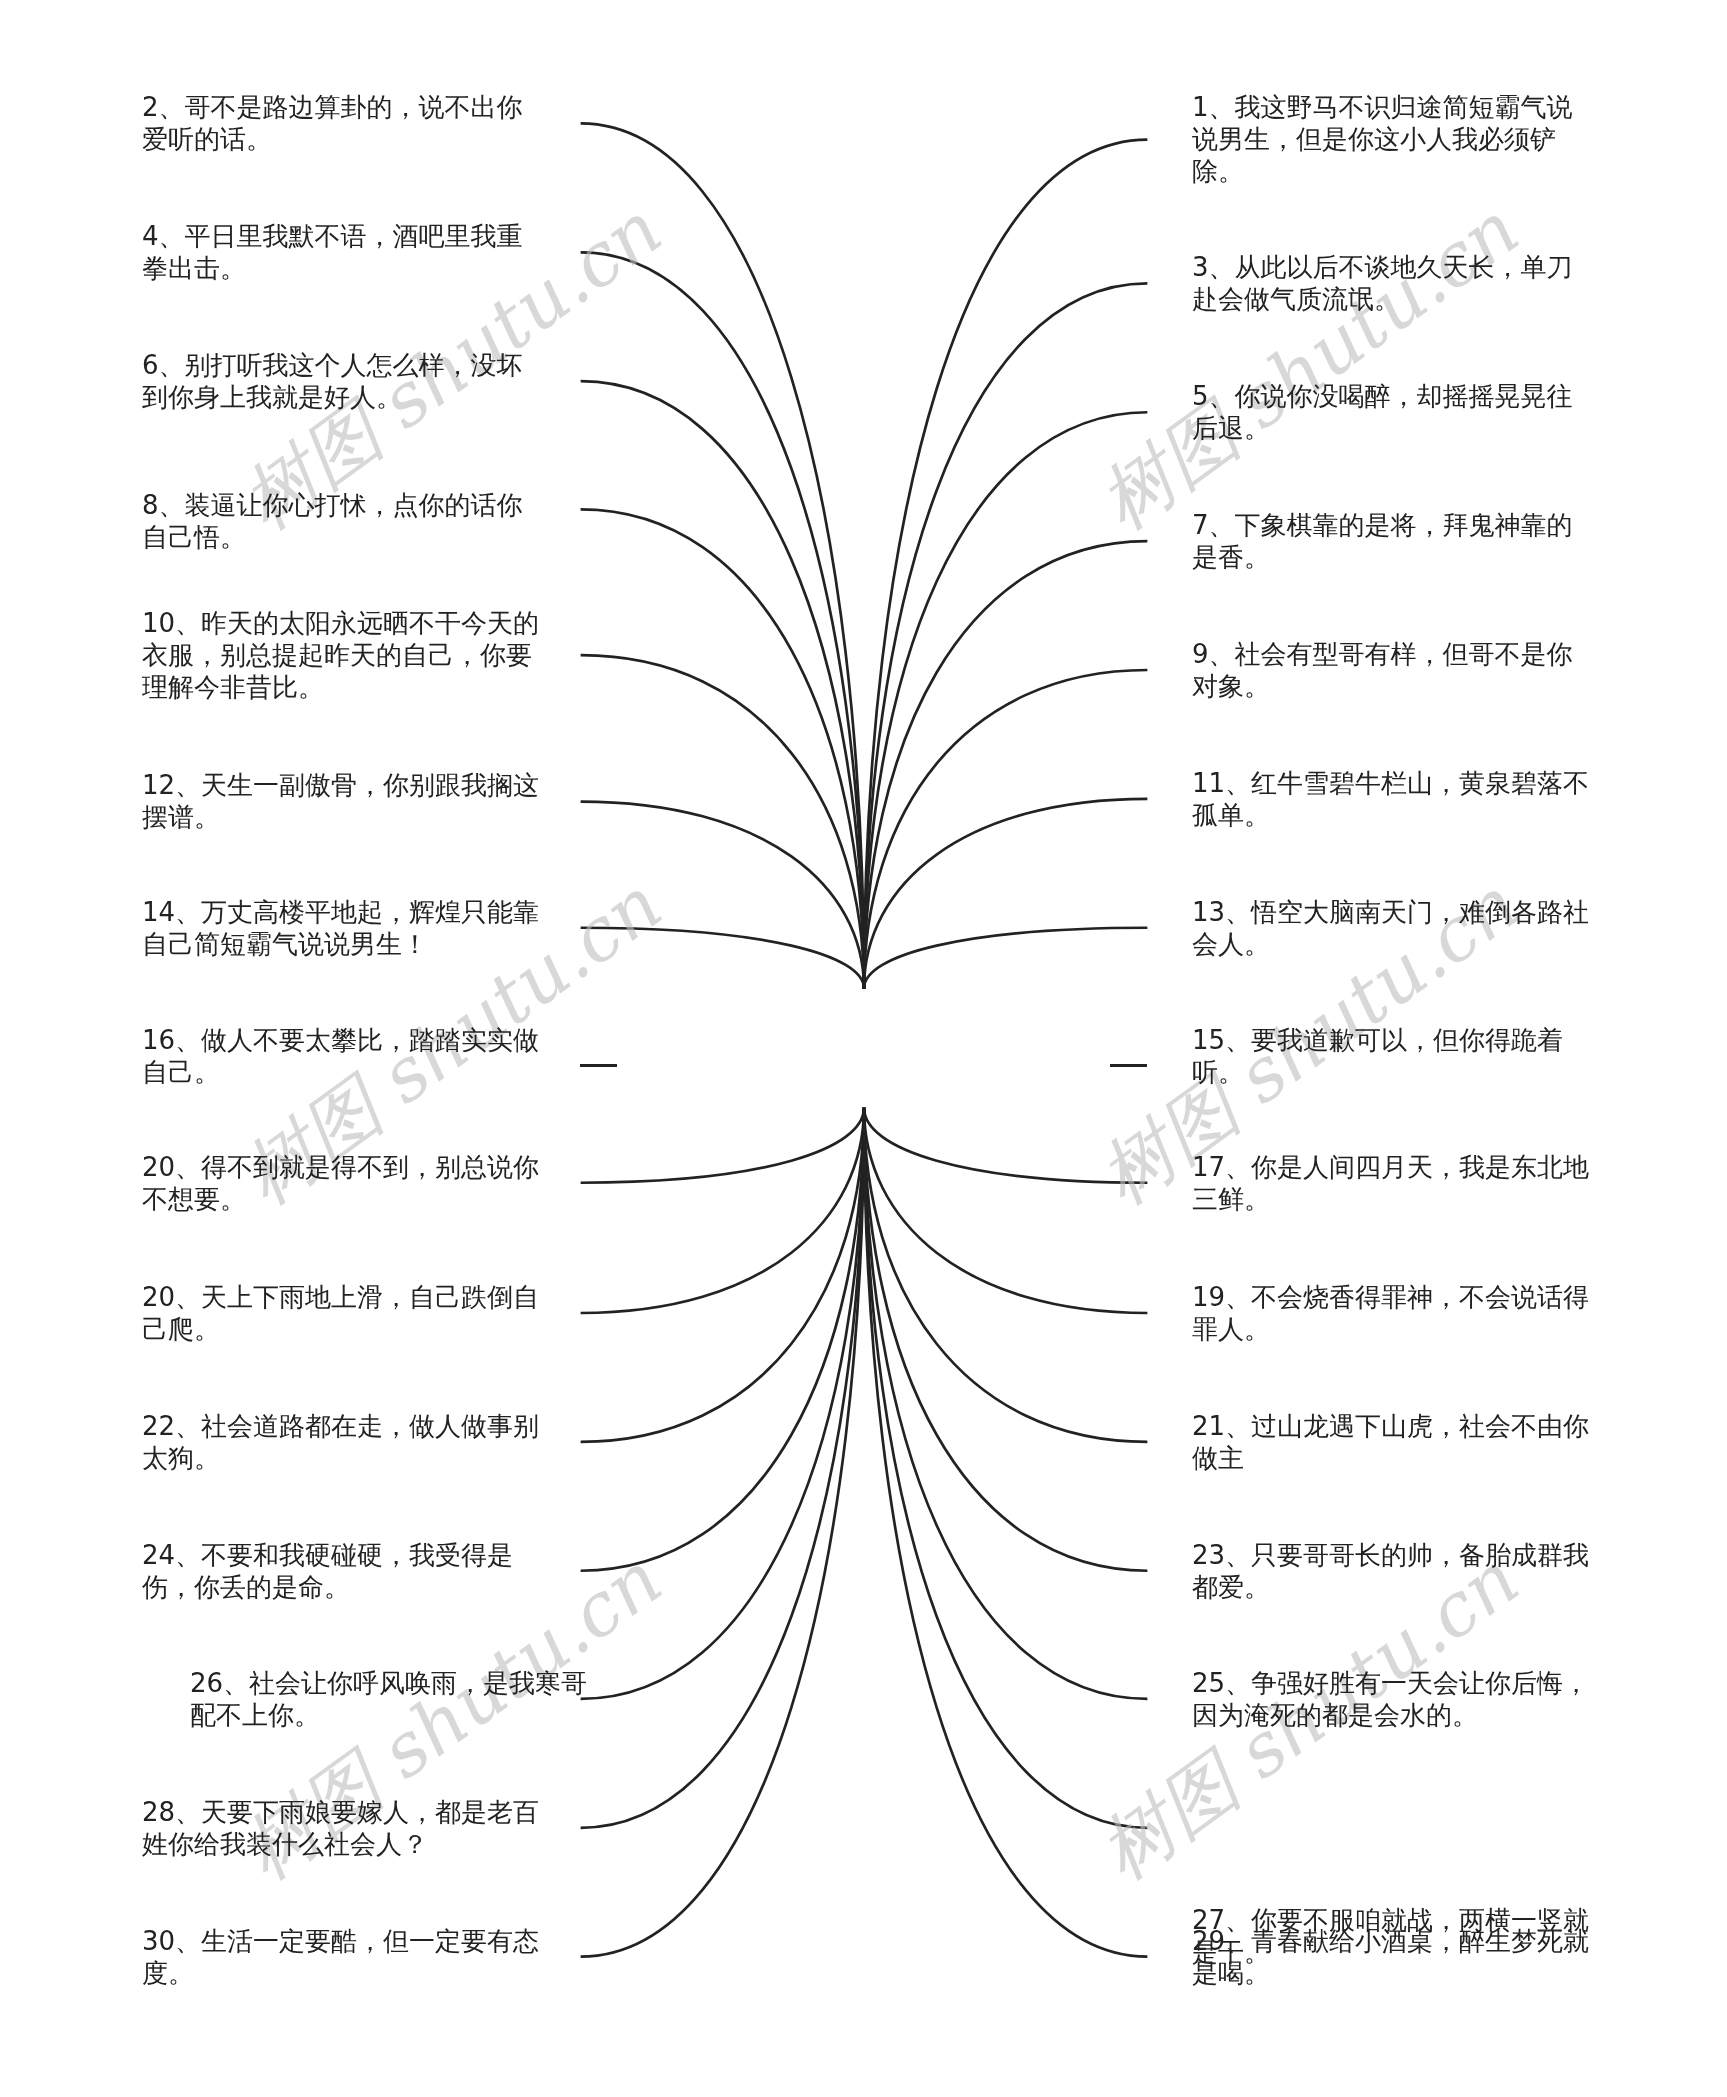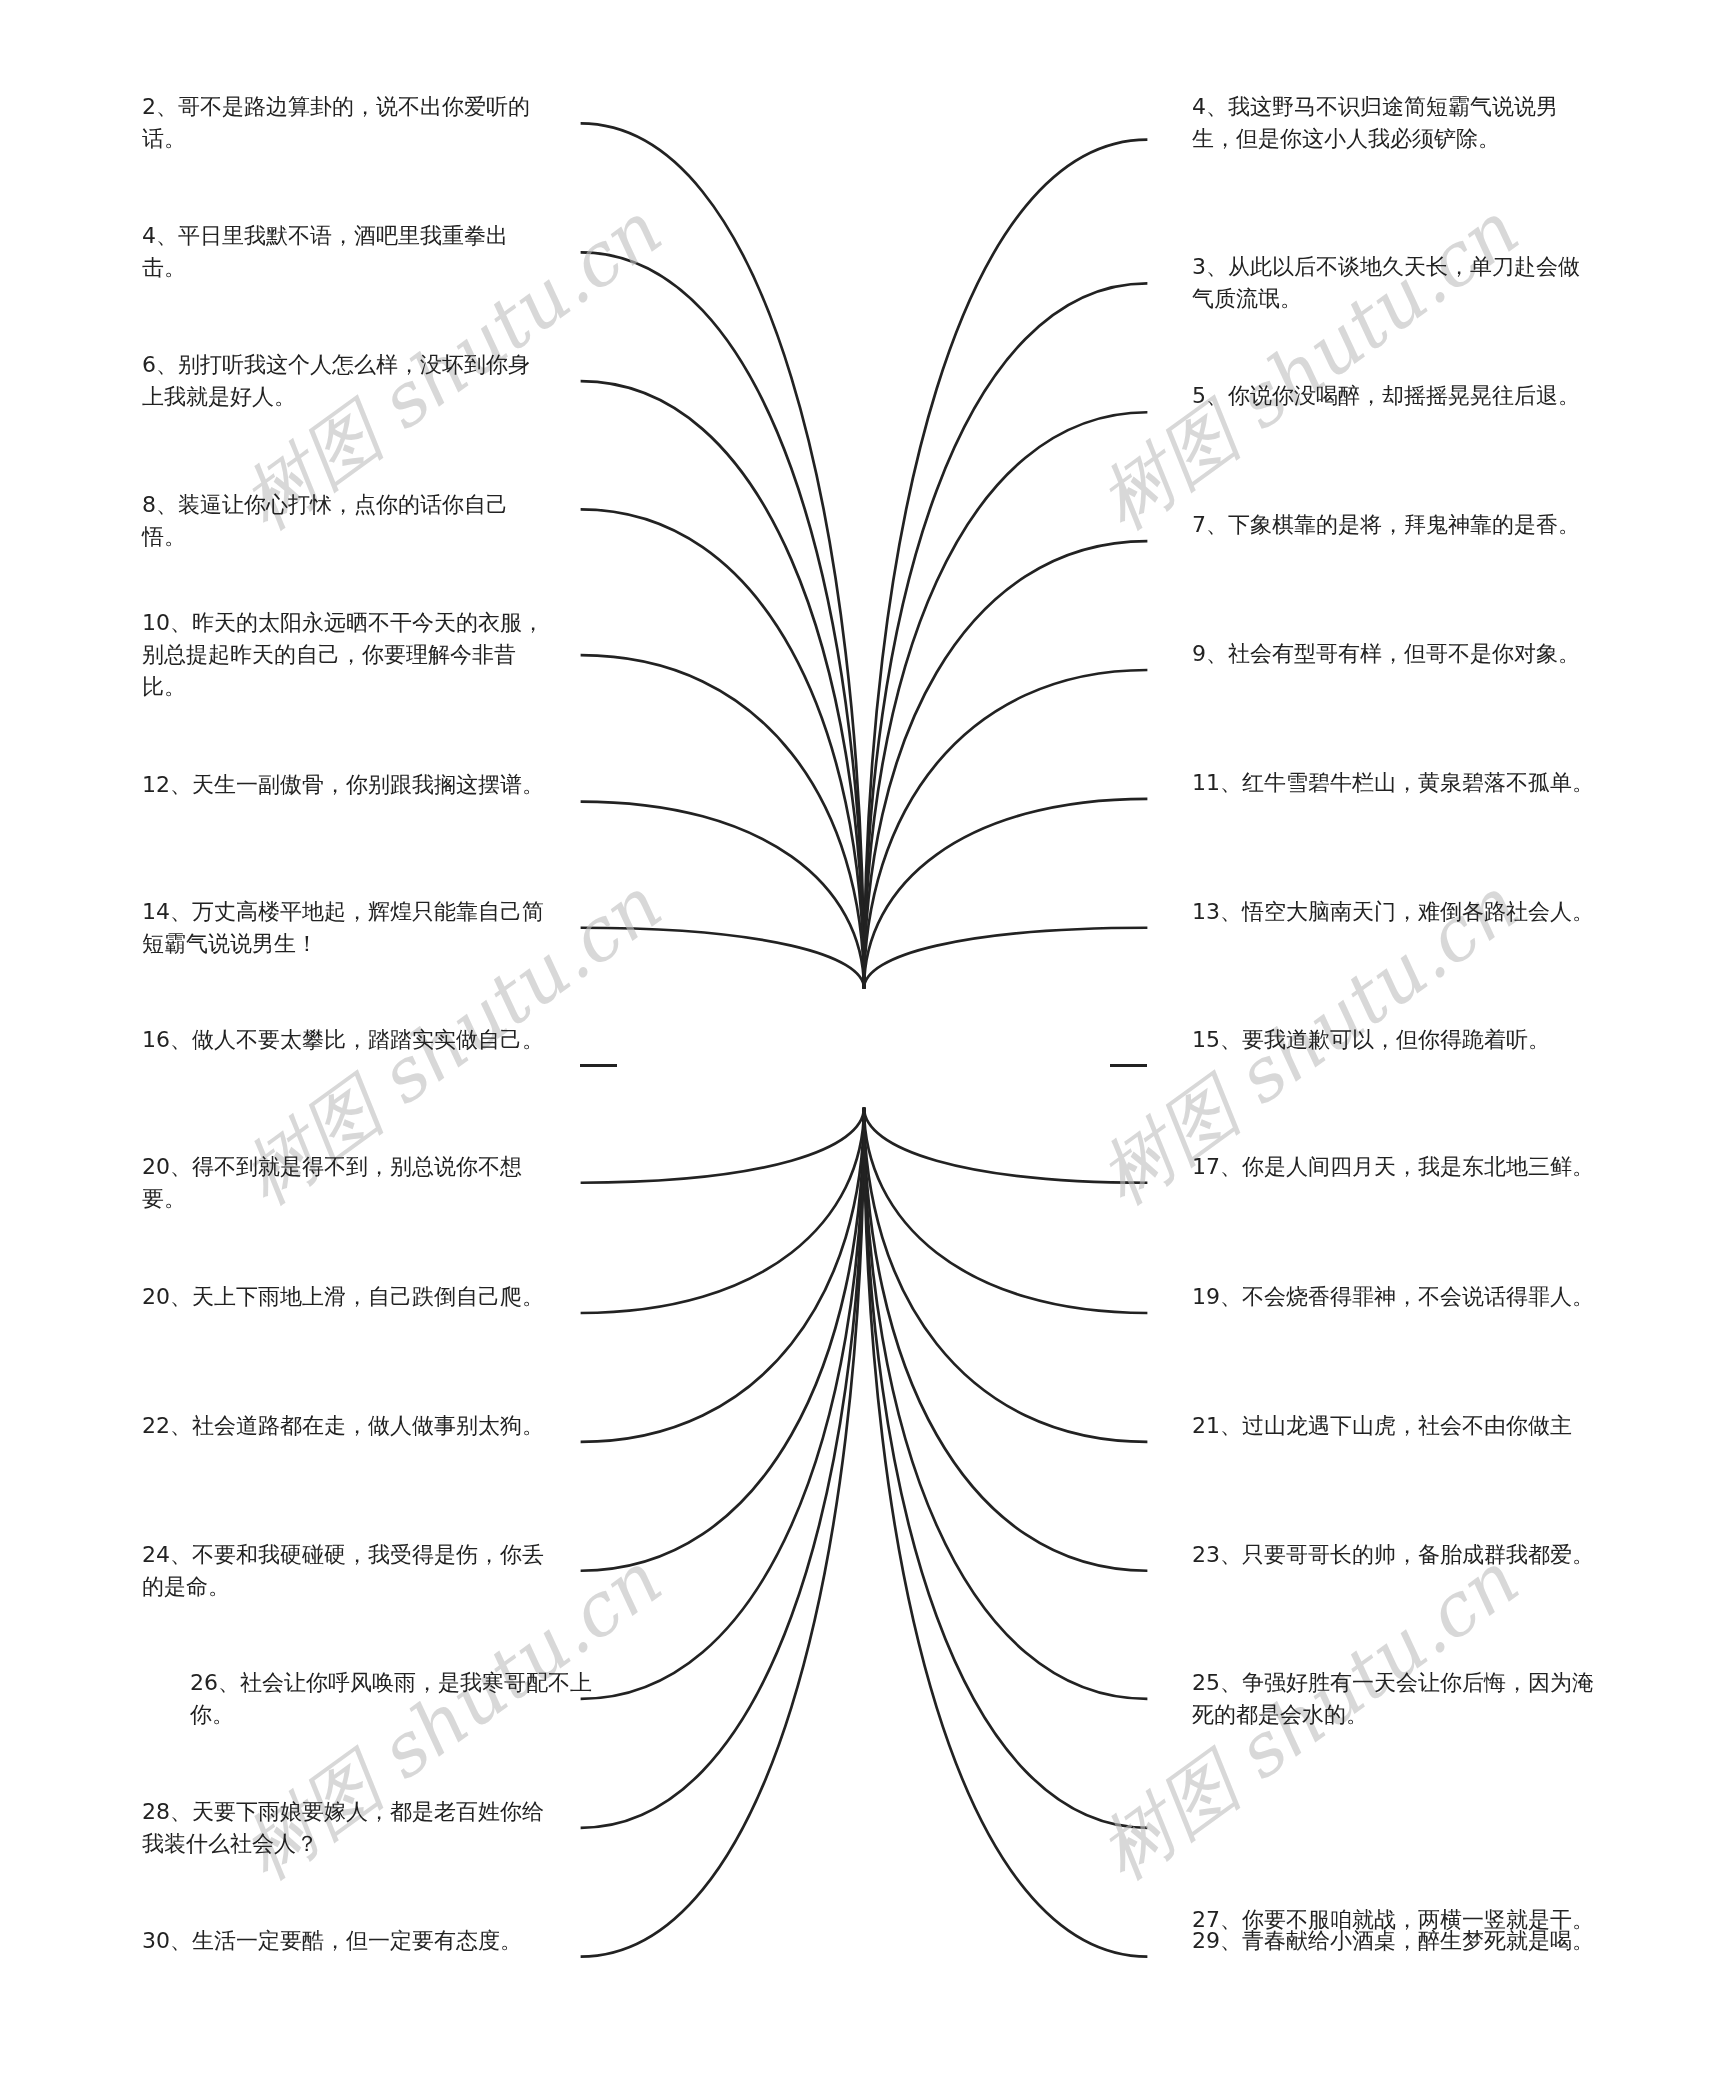--- a/index.html
+++ b/index.html
@@ -1,20 +1,20 @@
 <!DOCTYPE html>
 <html style="font-size:10.8px"><head>
 <meta charset="utf-8">
 <style>
   html, body { margin: 0; padding: 0; background: #ffffff; }
   body { width: 1728px; height: 2097px; position: relative; overflow: hidden;
          font-family: "DejaVu Sans", "Liberation Sans", sans-serif; color: #222222; }
   #canvas { position: absolute; left: 0; top: 0; width: 1728px; height: 2097px; }
   svg#links { position: absolute; left: 0; top: 0; width: 1728px; height: 2097px; }
-  .node { position: absolute; font-size: 22px; line-height: 32px; color: #222222;
+  .node { position: absolute; font-size: 26px; line-height: 32px; color: #222222;
           white-space: pre-wrap; word-break: break-all; }
   .node.left { left: 142px; width: 405px; }
   .node.right { left: 1192px; width: 405px; }
   .root { position: absolute; left: 648px; top: 1000px; width: 432px; text-align: center;
           font-size: 30px; line-height: 42px; color: #222222; }
   .dash { position: absolute; height: 2.7px; background: #222222; top: 1064px; width: 37px; }
   .watermark { position: absolute; font-family: "DejaVu Serif", "Liberation Serif", serif;
                font-style: italic; font-size: 74px; color: rgba(190,190,190,0.6);
                transform: rotate(-36deg); transform-origin: left top; white-space: nowrap;
                pointer-events: none; }
@@ -76,21 +76,21 @@
       <div class="node left" style="top: 1024px;">16、做人不要太攀比，踏踏实实做自己。</div>
       <div class="node left" style="top: 1151px;">20、得不到就是得不到，别总说你不想要。</div>
       <div class="node left" style="top: 1281px;">20、天上下雨地上滑，自己跌倒自己爬。</div>
       <div class="node left" style="top: 1410px;">22、社会道路都在走，做人做事别太狗。</div>
       <div class="node left" style="top: 1539px;">24、不要和我硬碰硬，我受得是伤，你丢的是命。</div>
       <div class="node left" style="top: 1667px; margin-left: 48px;">26、社会让你呼风唤雨，是我寒哥配不上你。</div>
       <div class="node left" style="top: 1796px;">28、天要下雨娘要嫁人，都是老百姓你给我装什么社会人？</div>
       <div class="node left" style="top: 1925px;">30、生活一定要酷，但一定要有态度。</div>
     </div>
   <div id="right-nodes">
-      <div class="node right" style="top: 91px;">4、我这野马不识归途简短霸气说说男生，但是你这小人我必须铲除。</div>
+      <div class="node right" style="top: 91px;">1、我这野马不识归途简短霸气说说男生，但是你这小人我必须铲除。</div>
       <div class="node right" style="top: 251px;">3、从此以后不谈地久天长，单刀赴会做气质流氓。</div>
       <div class="node right" style="top: 380px;">5、你说你没喝醉，却摇摇晃晃往后退。</div>
       <div class="node right" style="top: 509px;">7、下象棋靠的是将，拜鬼神靠的是香。</div>
       <div class="node right" style="top: 638px;">9、社会有型哥有样，但哥不是你对象。</div>
       <div class="node right" style="top: 767px;">11、红牛雪碧牛栏山，黄泉碧落不孤单。</div>
       <div class="node right" style="top: 896px;">13、悟空大脑南天门，难倒各路社会人。</div>
       <div class="node right" style="top: 1024px;">15、要我道歉可以，但你得跪着听。</div>
       <div class="node right" style="top: 1151px;">17、你是人间四月天，我是东北地三鲜。</div>
       <div class="node right" style="top: 1281px;">19、不会烧香得罪神，不会说话得罪人。</div>
       <div class="node right" style="top: 1410px;">21、过山龙遇下山虎，社会不由你做主</div>

